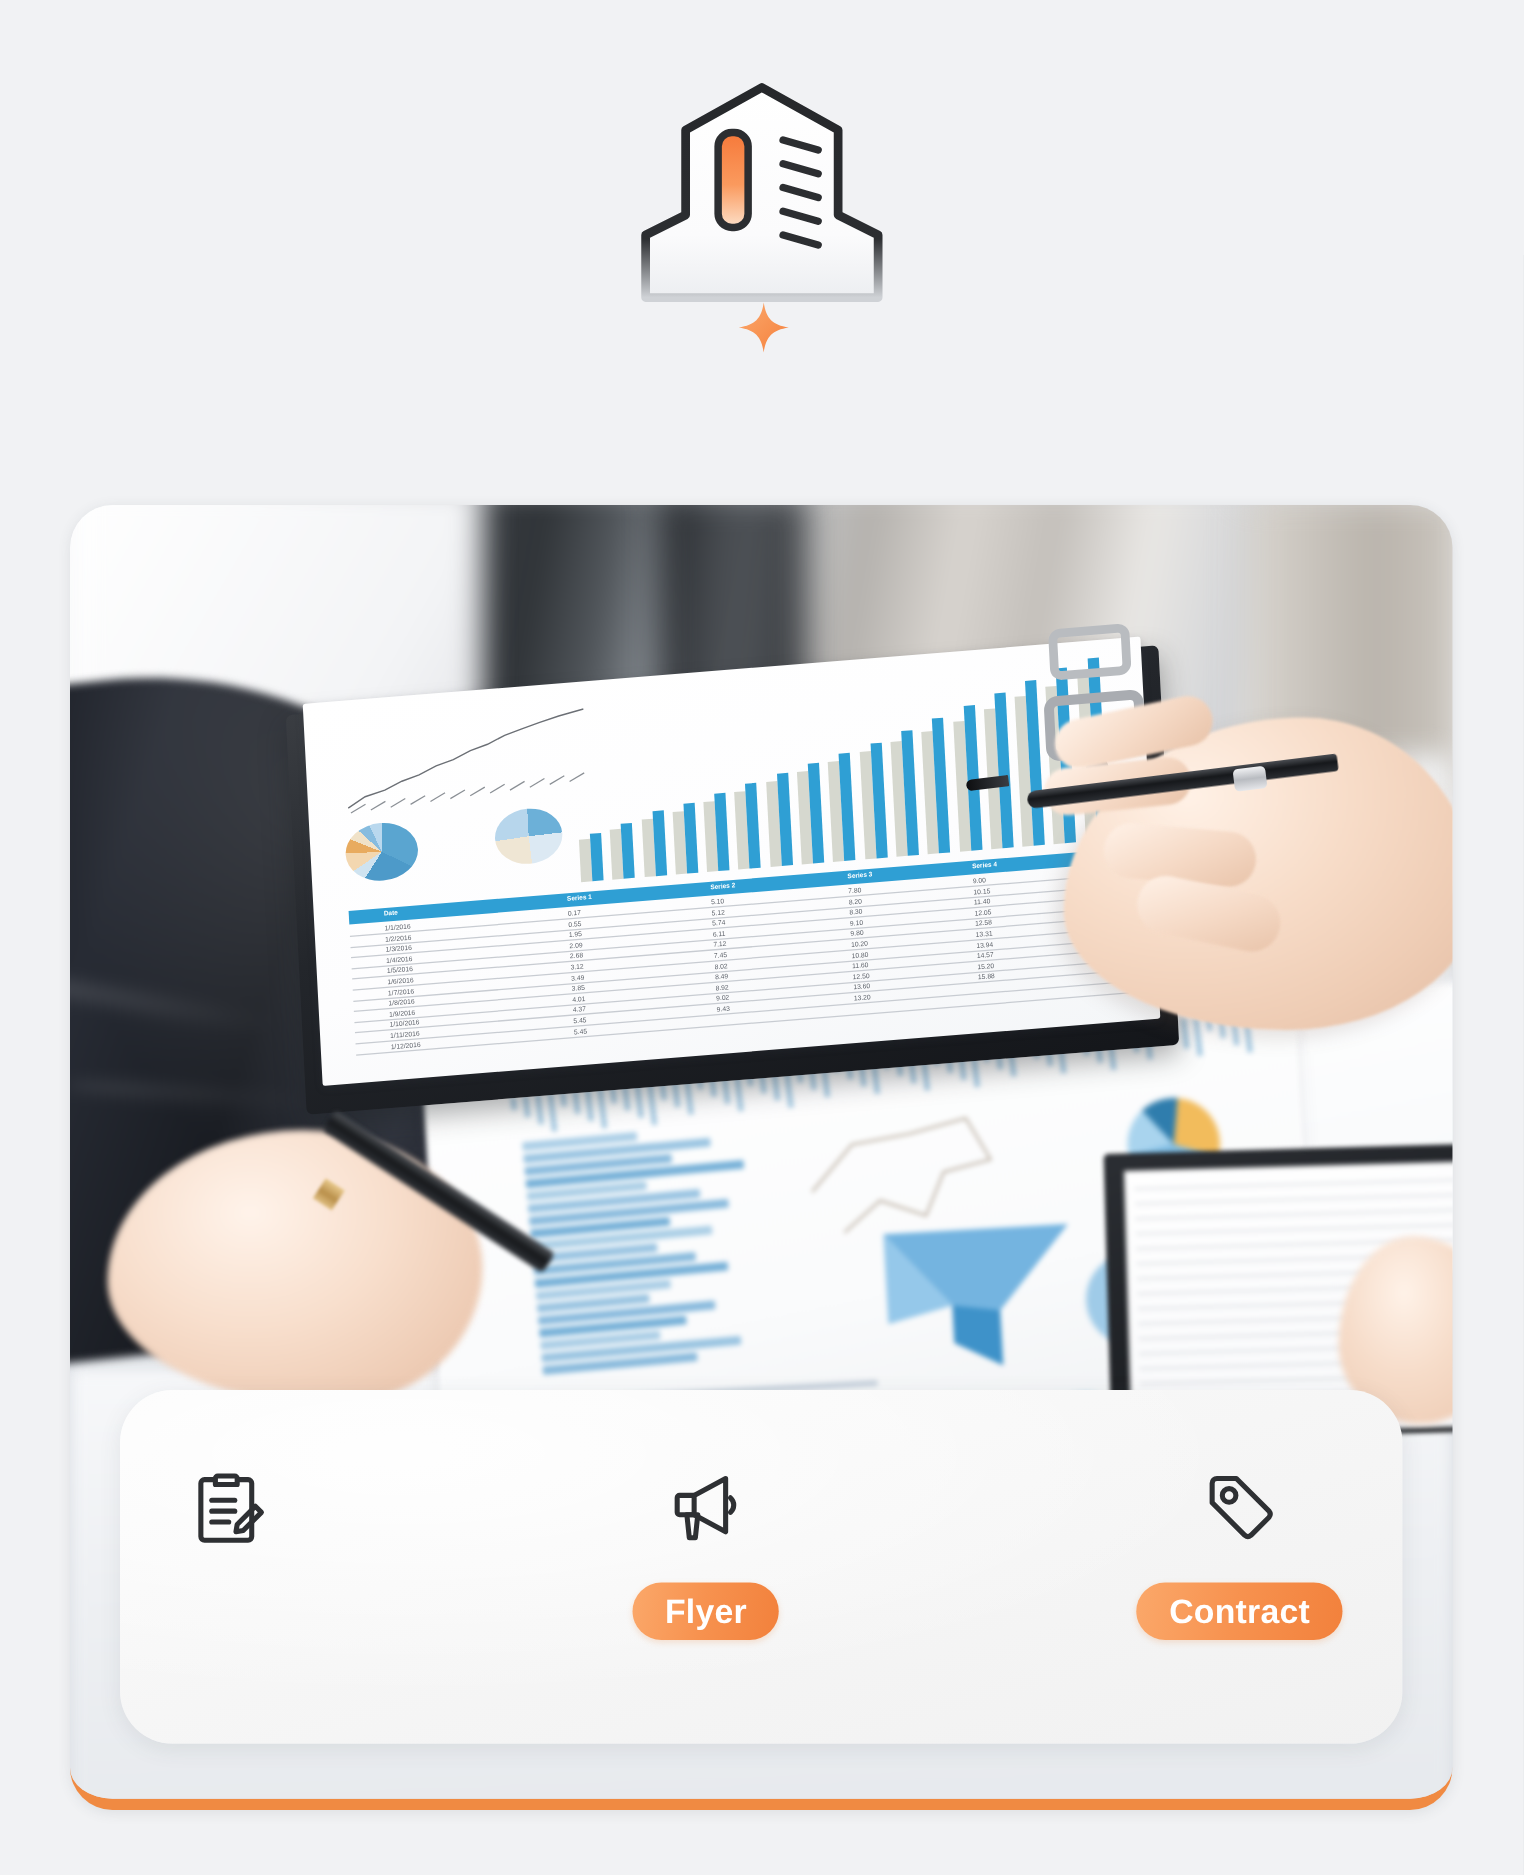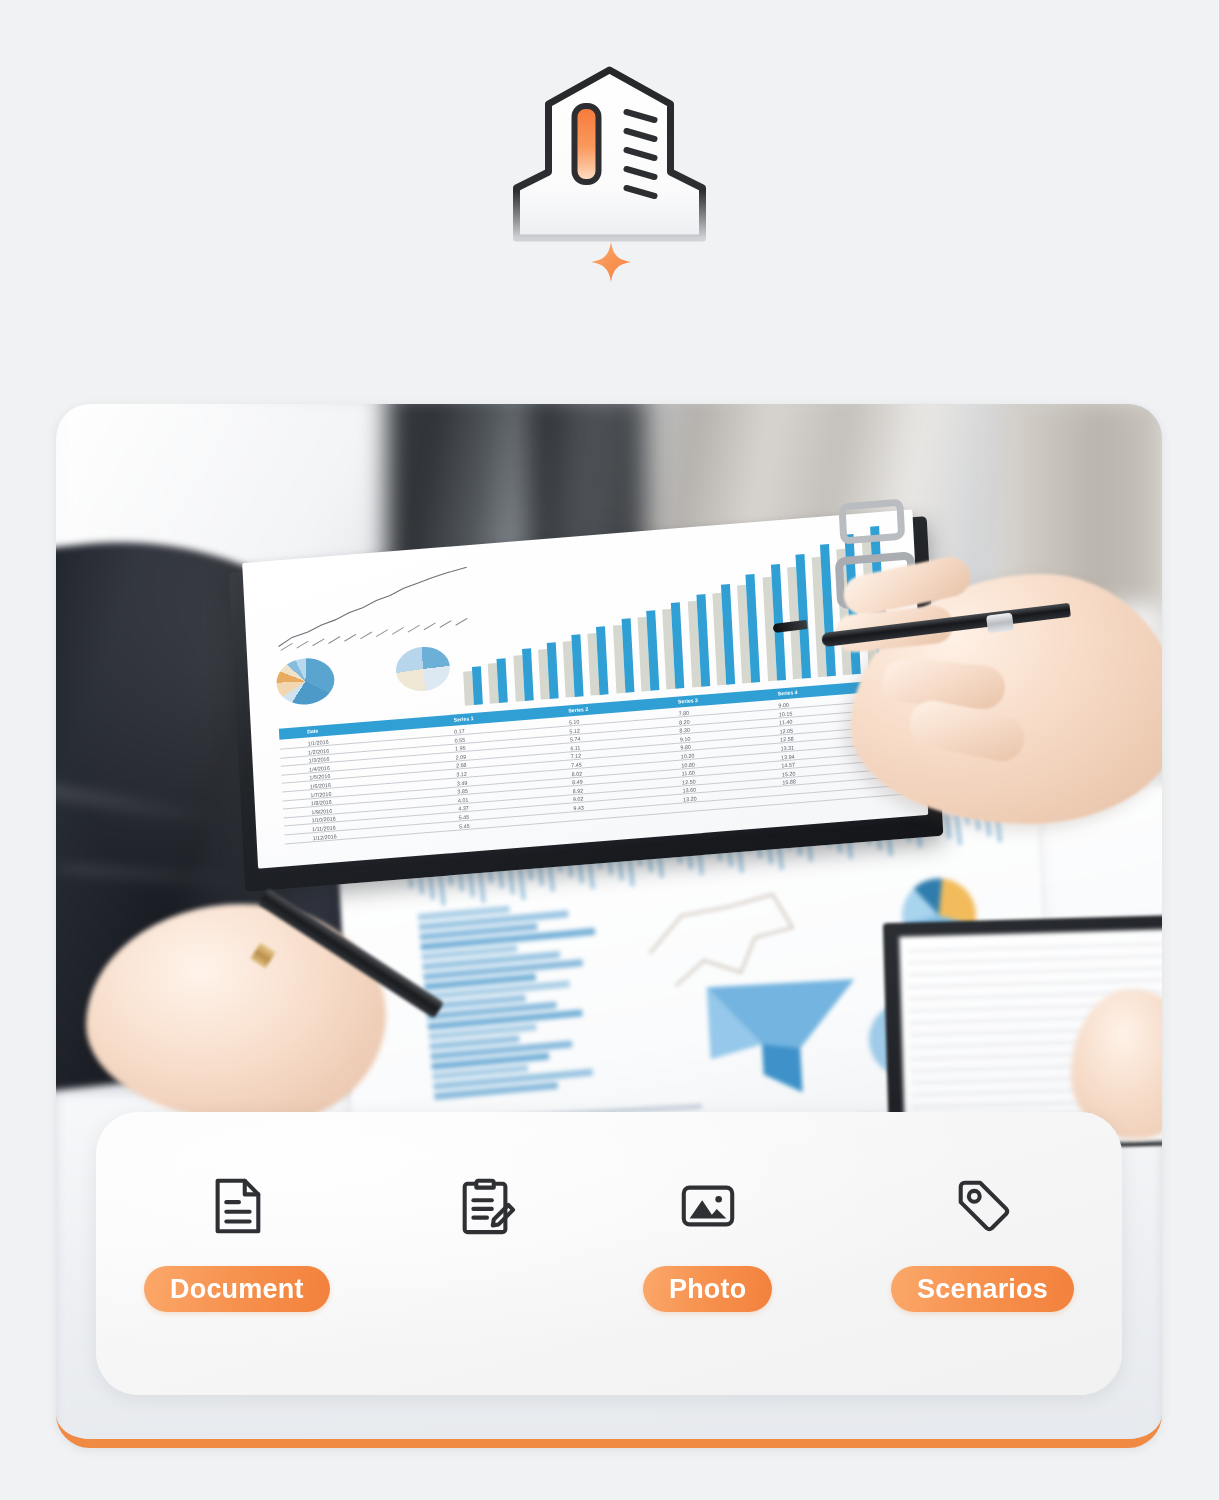--- a/index.html
+++ b/index.html
@@ -945,62 +945,51 @@
         </div>
     </div>
     <div class="hand-br"></div>
 
   </div>
 </div>
 
 <div class="tag-panel">
   <div class="tag-row">
 
-    <div class="tag-item">
-      <div class="tag-icon">
-        <svg viewBox="0 0 64 64" width="62" height="62" fill="none" stroke="#2e3033" stroke-width="4.2" stroke-linejoin="round" stroke-linecap="round">
-          <path d="M12 6 H40 L54 20 V58 H12 Z"></path>
-          <path d="M40 6 V20 H54"></path>
-          <line x1="21" y1="28" x2="34" y2="28"></line>
-          <line x1="21" y1="38" x2="45" y2="38"></line>
-          <line x1="21" y1="48" x2="45" y2="48"></line>
-        </svg>
-      </div>
-      <div class="tag-pill">Document</div>
-    </div>
 
     <div class="tag-item">
       <div class="tag-icon">
         <svg viewBox="0 0 64 64" width="62" height="62" fill="none" stroke="#2e3033" stroke-width="4.2" stroke-linejoin="round" stroke-linecap="round">
           <path d="M20 9 H13 A3 3 0 0 0 10 12 V56 A3 3 0 0 0 13 59 H49 A3 3 0 0 0 52 56 V12 A3 3 0 0 0 49 9 H42"></path>
           <path d="M24 6 H38 A2 2 0 0 1 40 8 V13 H22 V8 A2 2 0 0 1 24 6 Z"></path>
           <line x1="19" y1="26" x2="38" y2="26"></line>
           <line x1="19" y1="35" x2="38" y2="35"></line>
           <line x1="19" y1="44" x2="33" y2="44"></line>
           <path d="M55 31 L60 36 L45 51 L39 52 L40 46 Z"></path>
         </svg>
       </div>
     </div>
 
+
     <div class="tag-item">
       <div class="tag-icon">
         <svg viewBox="0 0 64 64" width="62" height="62" fill="none" stroke="#2e3033" stroke-width="4.2" stroke-linejoin="round" stroke-linecap="round">
-          <rect x="7" y="13" width="50" height="38" rx="6"></rect>
-          <circle cx="43" cy="25" r="3.4" fill="#2e3033" stroke="none"></circle>
-          <path d="M13 45 L26 26 L36 41 L41 35 L51 45 Z" fill="#2e3033" stroke="none"></path>
+          <path d="M48 8 L22 22 V38 L48 52 Z"></path>
+          <path d="M22 22 H10 A2 2 0 0 0 8 24 V36 A2 2 0 0 0 10 38 H22"></path>
+          <path d="M52 24 A8 8 0 0 1 52 36"></path>
+          <path d="M16 38 H25 L23 57 H18 Z"></path>
         </svg>
       </div>
-      <div class="tag-pill">Photo</div>
+      <div class="tag-pill">Flyer</div>
     </div>
-
 
     <div class="tag-item">
       <div class="tag-icon">
         <svg viewBox="0 0 64 64" width="62" height="62" fill="none" stroke="#2e3033" stroke-width="4.2" stroke-linejoin="round" stroke-linecap="round">
           <path d="M9 28 V12 A4 4 0 0 1 13 8 H29 L56 35 A4 4 0 0 1 56 40 L41 55 A4 4 0 0 1 36 55 Z"></path>
           <circle cx="23" cy="22" r="5.6"></circle>
         </svg>
       </div>
-      <div class="tag-pill">Scenarios</div>
+      <div class="tag-pill">Contract</div>
     </div>
 
   </div>
 </div>
 
 </body></html>

